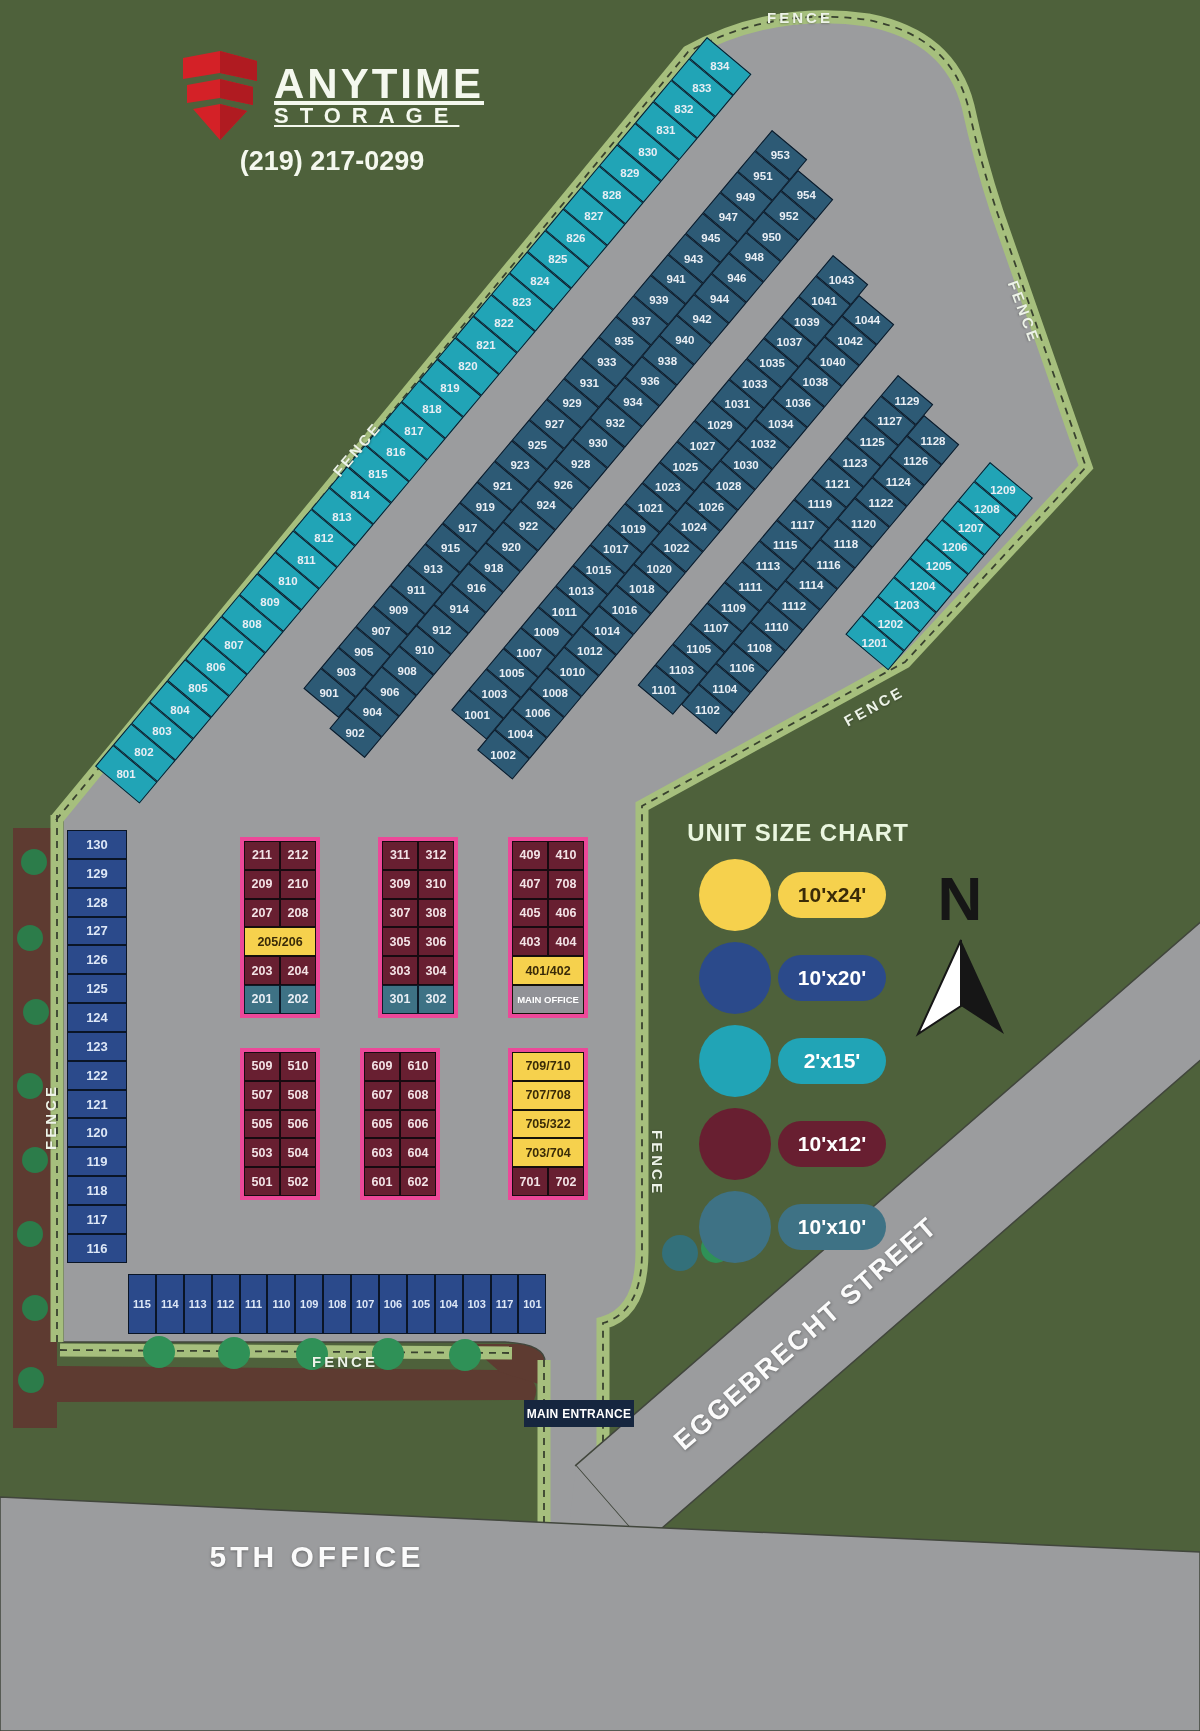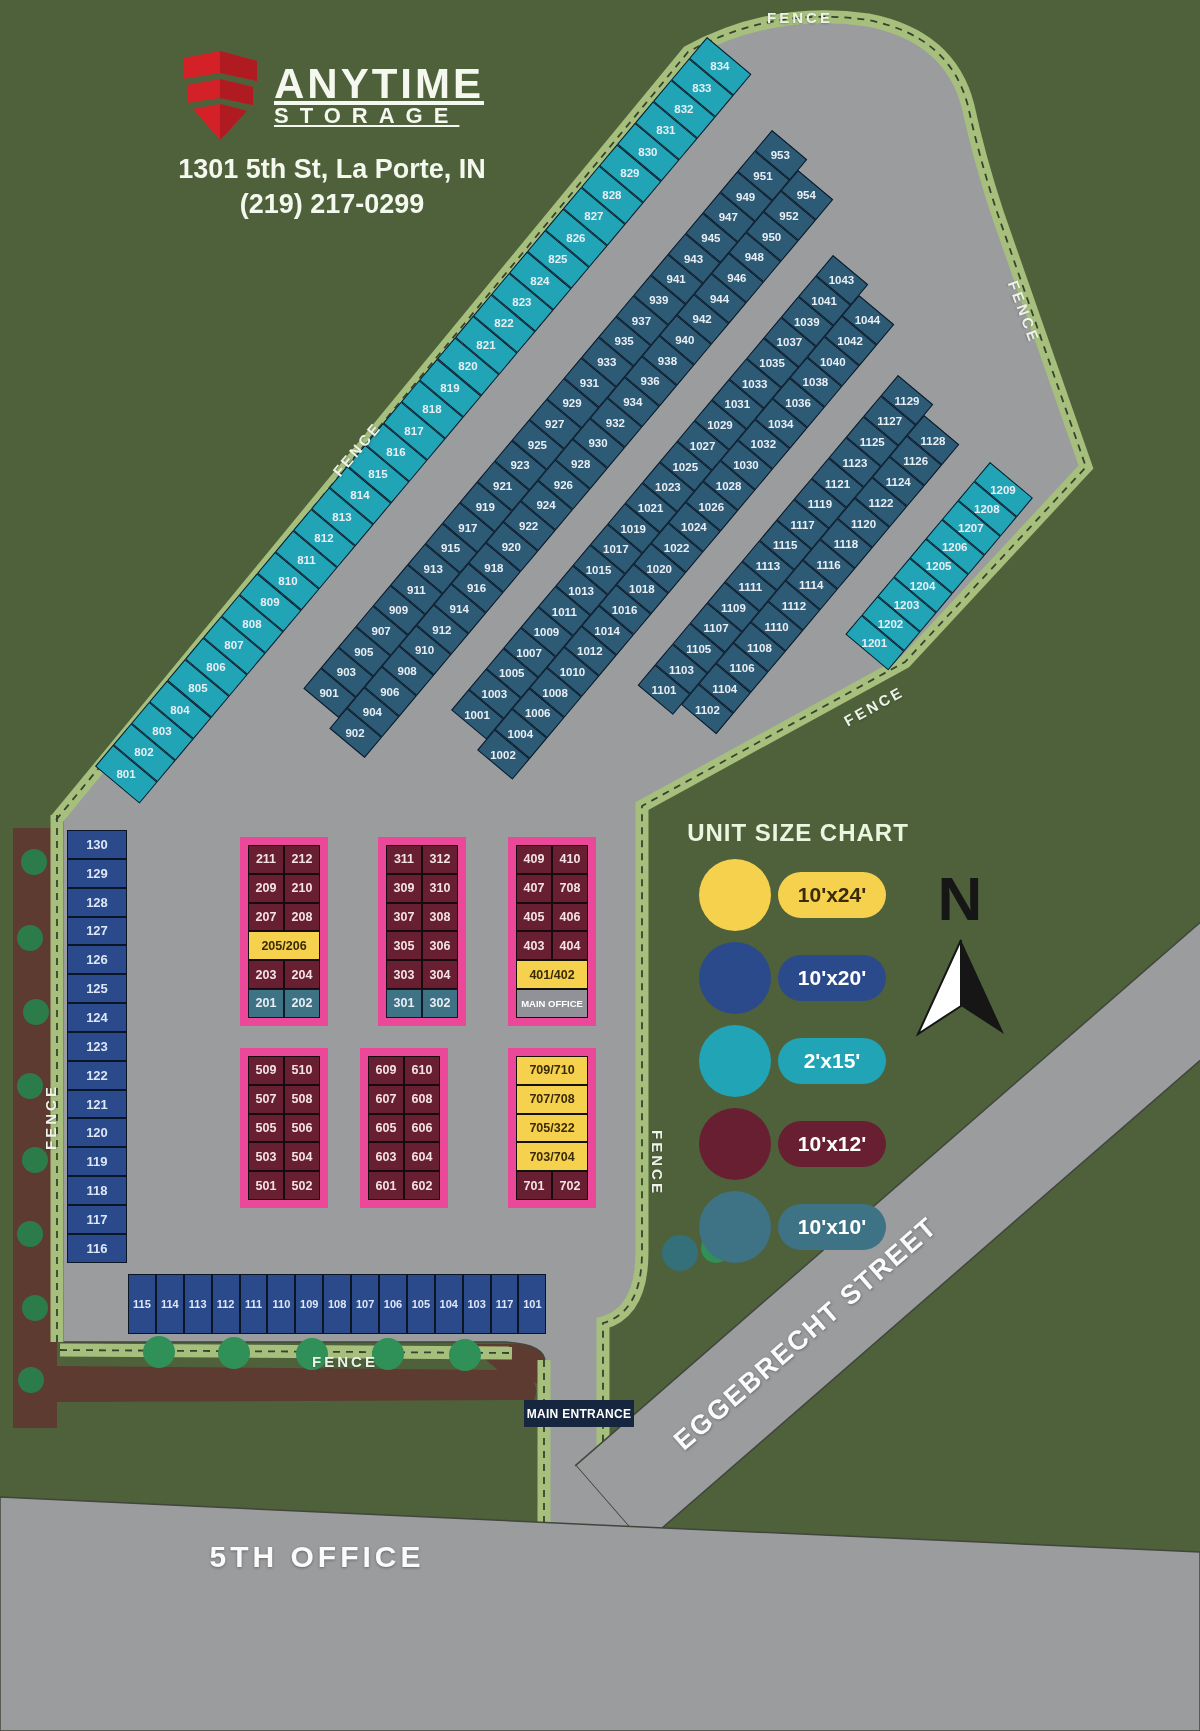--- a/index.html
+++ b/index.html
@@ -25,21 +25,21 @@
   .u-yellow{background:#f6d14d;color:#3a2b08;border-color:#15120a;}
   .u-steel{background:#3e7285;border-color:#0d1a29;}
   .u-office{background:#919297;color:#ffffff;border-color:#15120a;}
   .diag-row{position:absolute;transform-origin:top left;transform:rotate(40deg);}
   .diag-row .cell{width:100%;}
   .diag-row .lab{transform:rotate(-40deg);font-size:11.5px;}
   #left-col{position:absolute;left:67px;top:830px;width:60px;}
   #left-col .cell{height:28.85px;font-size:13px;}
   #bottom-row{position:absolute;left:128px;top:1274px;display:flex;}
   #bottom-row .cell{width:27.9px;height:60px;font-size:11px;}
-  .block{position:absolute;border:8px solid #ec4899;}
+  .block{position:absolute;border:4px solid #ec4899;}
   .brow{display:flex;}
   .block .cell{width:36px;height:28.8px;font-size:12.5px;}
   .block .cell.merged{width:72px;}
   .block .cell.u-office{font-size:9.5px;font-weight:700;}
   
   .fence-label{position:absolute;color:#edf3e8;font-weight:700;font-size:15px;
                letter-spacing:3px;transform:translate(-50%,-50%);white-space:nowrap;
                text-shadow:0 1px 2px rgba(0,0,0,.25);}
   .street-label{position:absolute;color:#fbfbfb;font-weight:700;white-space:nowrap;
                 transform:translate(-50%,-50%);text-shadow:0 1px 3px rgba(0,0,0,.35);}
@@ -133,21 +133,20 @@
         <path d="M7 35 L40 29 L73 37 L73 55 L40 48 L7 53 Z" fill="#d42127"></path>
         <path d="M40 29 L73 37 L73 55 L40 48 Z" fill="#b01b21"></path>
         <path d="M13 59 L40 54 L67 61 L40 90 Z" fill="#d42127"></path>
         <path d="M40 54 L67 61 L40 90 Z" fill="#b01b21"></path>
       </svg>
       <div id="brand-text">
         <div id="brand-line1">ANYTIME</div>
         <div id="brand-line2">STORAGE</div>
       </div>
     </div>
-    <div id="addr">1301 5th St, La Porte, IN</div>
     <div id="phone">(219) 217-0299</div>
   </div>
 
   <div id="map">
       <div class="diag-row" style="left: 707px; top: 37px; width: 58px;">
         <div class="cell u-teal" style="height: 28px;">
           <span class="lab">834</span>
         </div>
         <div class="cell u-teal" style="height: 28px;">
           <span class="lab">833</span>

